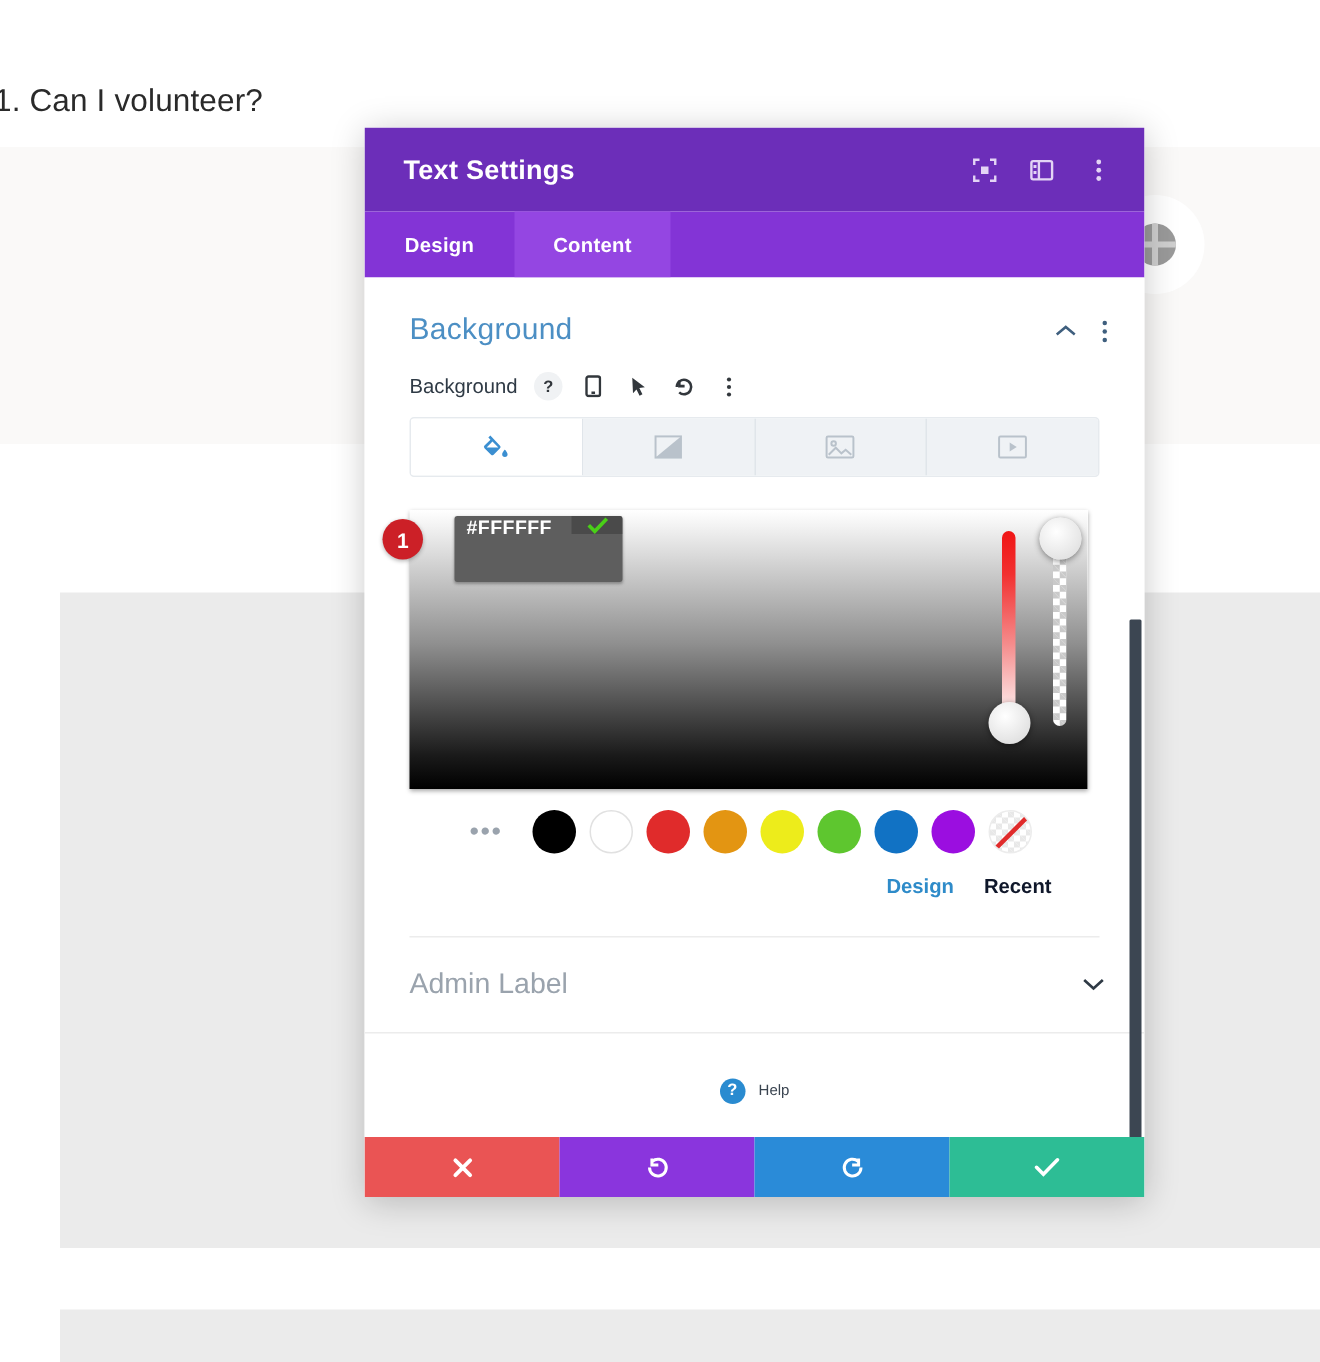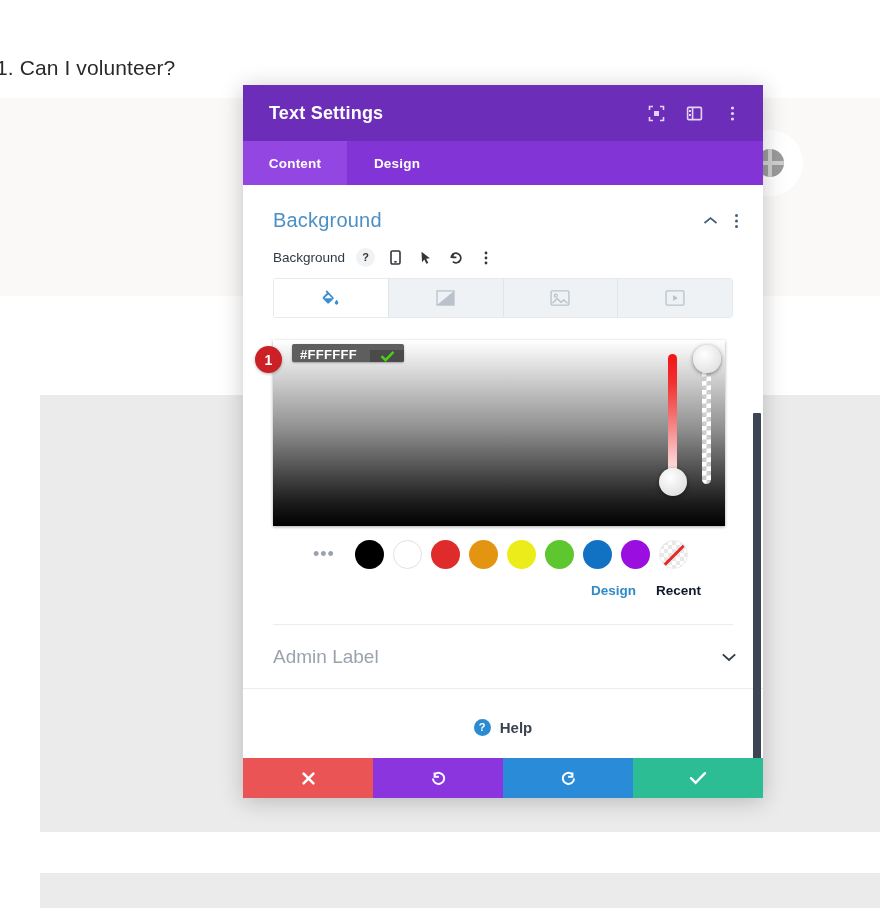--- a/index.html
+++ b/index.html
@@ -126,22 +126,22 @@
   .bg-tab.active { background: #ffffff; color: #3b8fd1; }
 
   
   .picker-wrap { position: relative; margin: 22px 30px 0 30px; }
   .sv-box {
     position: relative; height: 186px; width: 452px;
     background: linear-gradient(to bottom, #ffffff 0%, #f2f2f2 6%, #8f8f8f 48%, #1a1a1a 88%, #000000 100%);
     box-shadow: 0 1px 3px rgba(0,0,0,.35);
   }
   .hex-box {
-    position: absolute; left: 19px; top: 4px;
-    display: flex; align-items: flex-end; height: 18px;
+    position: absolute; left: 30px; top: 4px;
+    display: flex; align-items: flex-start; height: 44px;
     background: #5e5e5e; border-radius: 2px; overflow: hidden;
     box-shadow: 0 1px 2px rgba(0,0,0,.3);
   }
   .hex-input {
     width: 78px; background: transparent; border: none; outline: none;
     color: #ffffff; font-size: 13px; font-weight: bold;
     font-family: "Liberation Sans", sans-serif;
     padding: 0 6px 0 8px; letter-spacing: .3px;
   }
   .hex-ok {
@@ -234,21 +234,21 @@
 
   .help-row {
     height: 76px; display: flex; align-items: center; justify-content: center;
     gap: 9px; cursor: pointer;
   }
   .help-circle {
     width: 17px; height: 17px; border-radius: 50%;
     background: #2a8bd0; color: #ffffff; font-size: 11px; font-weight: bold;
     display: flex; align-items: center; justify-content: center;
   }
-  .help-text { color: #3b4busy; color: #3a4450; font-size: 15px; font-weight: bold; text-align: right; }
+  .help-text { color: #3b4busy; color: #3a4450; font-size: 10px; font-weight: normal; text-align: right; }
 
   .m-foot { display: flex; height: 40px; flex: 0 0 auto; }
   .fbtn {
     flex: 1 1 0; display: flex; align-items: center; justify-content: center;
     color: #ffffff; cursor: pointer; font-size: 15px;
   }
 
   
   .m-scroll {
     position: absolute; right: 2px; top: 228px;
@@ -292,22 +292,22 @@
         <svg width="5" height="17" viewBox="0 0 5 17" fill="currentColor">
           <circle cx="2.5" cy="3" r="1.6"></circle>
             <circle cx="2.5" cy="8.5" r="1.6"></circle>
             <circle cx="2.5" cy="14" r="1.6"></circle>
         </svg>
       </div>
     </div>
   </div>
 
   <div class="m-tabs">
+    <div class="m-tab t1">Design</div>
     <div class="m-tab t0 active">Content</div>
-    <div class="m-tab t1">Design</div>
   </div>
 
   <div class="m-body">
 
     <div class="sec-head">
       <div class="sec-title">Background</div>
       <div class="sec-ctl">
         <span>
           <svg width="15" height="10" viewBox="0 0 15 10" fill="none" stroke="currentColor" stroke-width="1.7">
               <path d="M1.5 7L7.5 2l6 5"></path>

